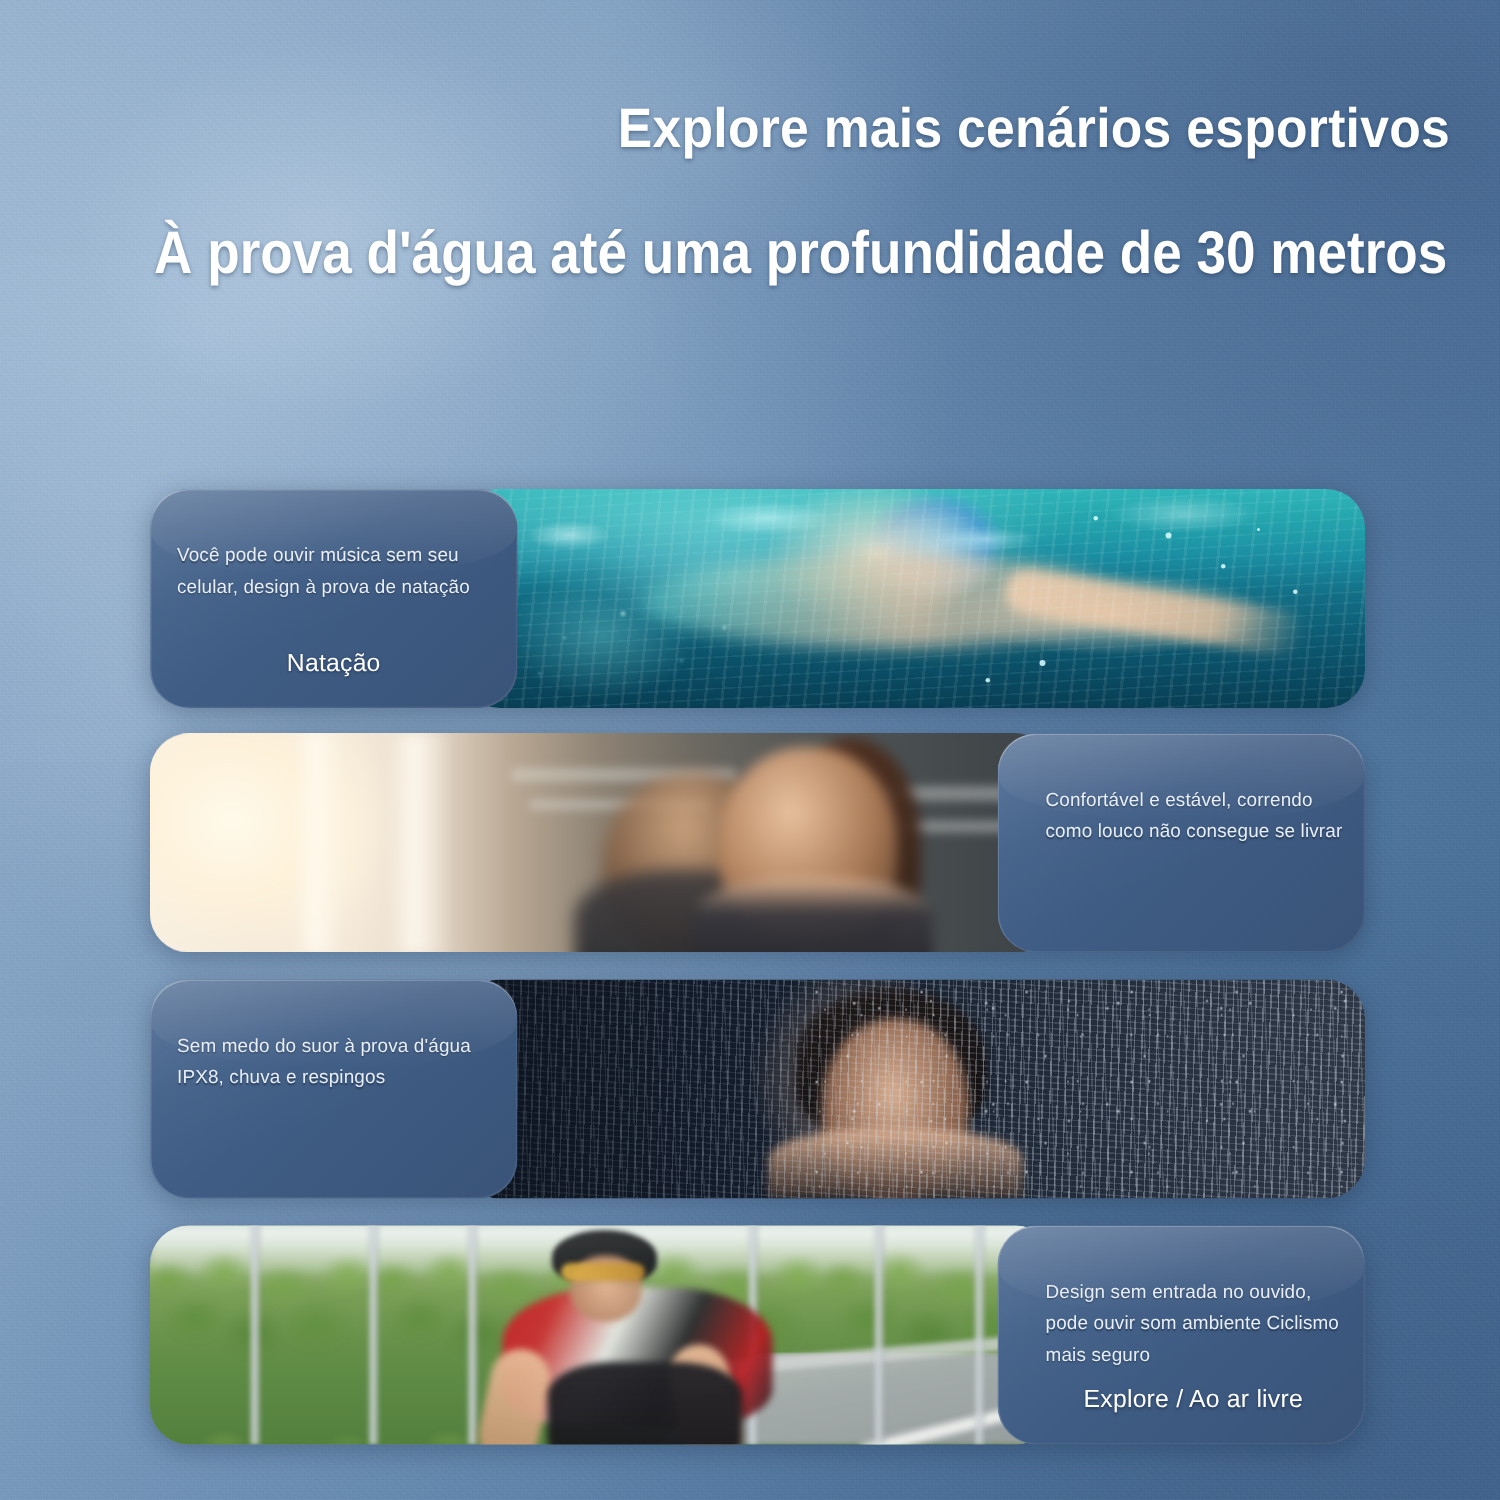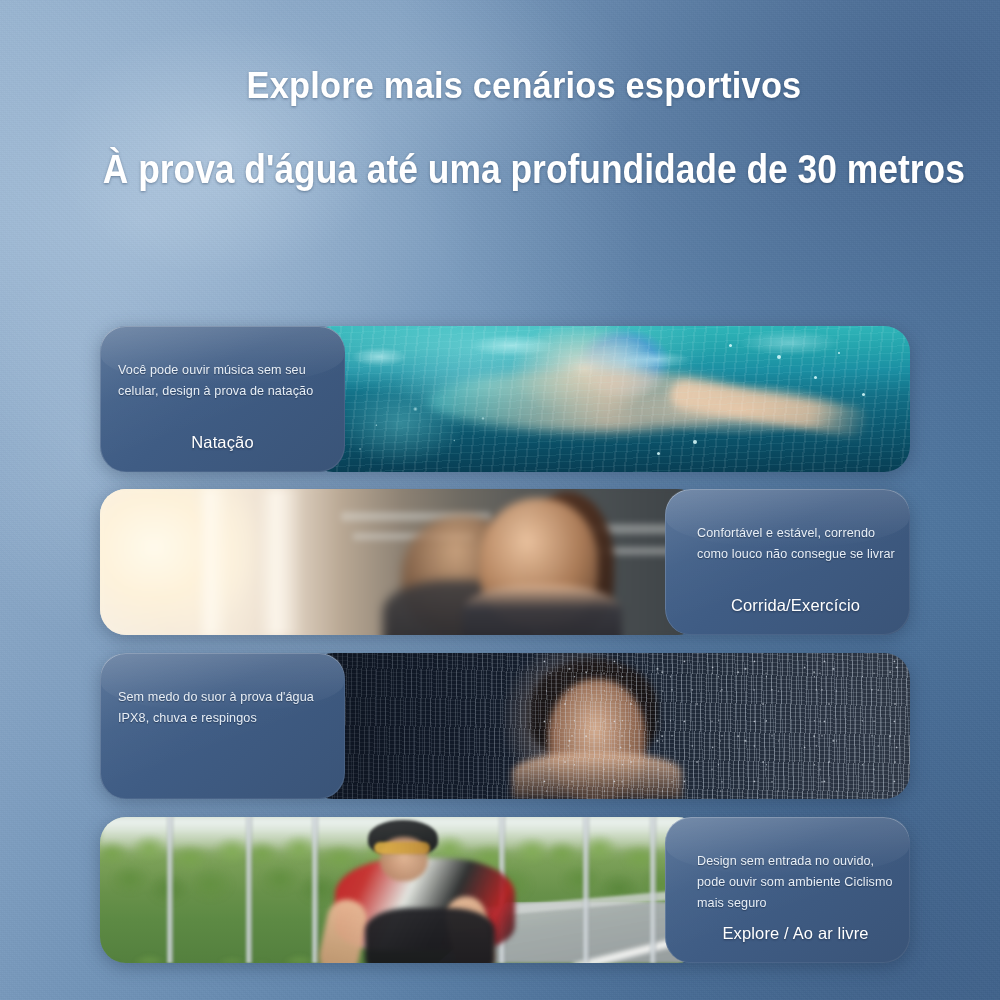--- a/index.html
+++ b/index.html
@@ -43,21 +43,21 @@
       radial-gradient(ellipse 240px 180px at 22% 15%, rgba(206,224,240,.35), rgba(206,224,240,0) 70%),
       radial-gradient(ellipse 180px 260px at 8% 45%, rgba(200,220,238,.22), rgba(200,220,238,0) 70%),
       radial-gradient(ellipse 300px 160px at 44% 8%, rgba(190,212,233,.18), rgba(190,212,233,0) 70%);
   }
 
   
   #headings {
     position: absolute;
     top: 0; left: 0; right: 0;
     z-index: 5;
-    text-align: center;
+    text-align: right;
     margin-left: 48px;
   }
   .h-title {
     margin-top: 67px;
     font-size: 37px;
     font-weight: bold;
     color: #ffffff;
     letter-spacing: .2px;
     line-height: 1;
     transform: scaleX(.93);
@@ -486,21 +486,20 @@
         <div class="bub" style="left:64%;top:78%;width:4px;height:4px;"></div>
         <div class="bub" style="left:58%;top:86%;width:3px;height:3px;"></div>
       </div>
     </div>
   </div>
 
   <div class="card c2 rev">
     <div class="panel">
       <div class="glassline"></div>
       <div class="desc">Confortável e estável, correndo como louco não consegue se livrar</div>
-      <div class="cat">Corrida/Exercício</div>
     </div>
     <div class="photo">
       <div class="ph-inner ph-gym">
         <div class="pillar" style="left:16%;width:34px;"></div>
         <div class="pillar" style="left:26%;width:46px;"></div>
         <div class="shelf" style="left:40%;top:16%;width:150px;height:9px;"></div>
         <div class="shelf" style="left:42%;top:30%;width:120px;height:7px;"></div>
         <div class="shelf" style="left:78%;top:24%;width:140px;height:10px;"></div>
         <div class="shelf" style="left:80%;top:40%;width:110px;height:8px;"></div>
         <div class="fig1"></div>

